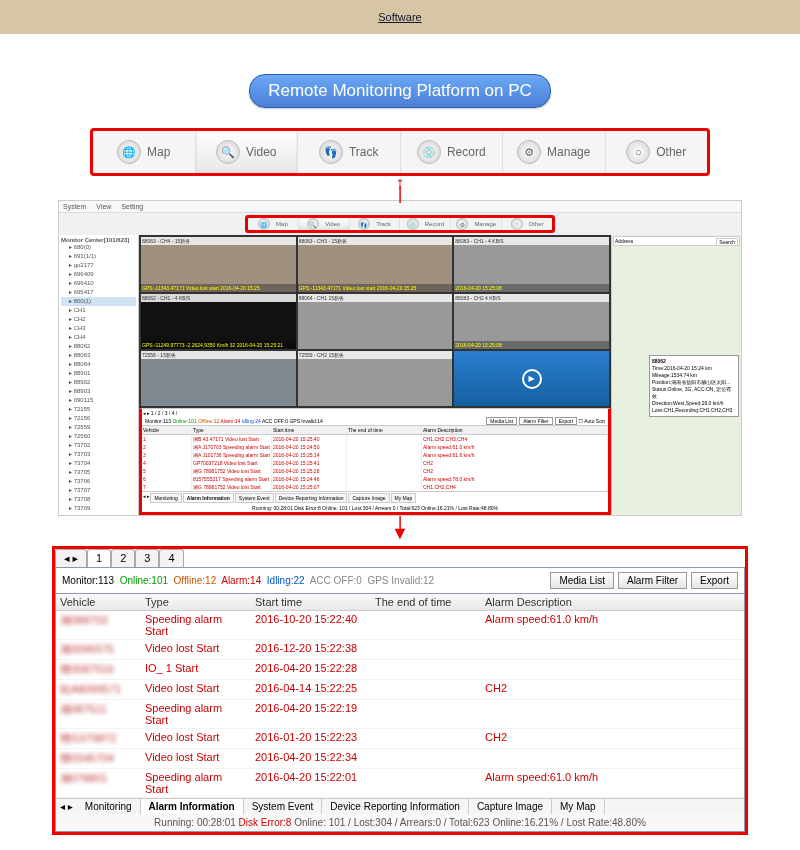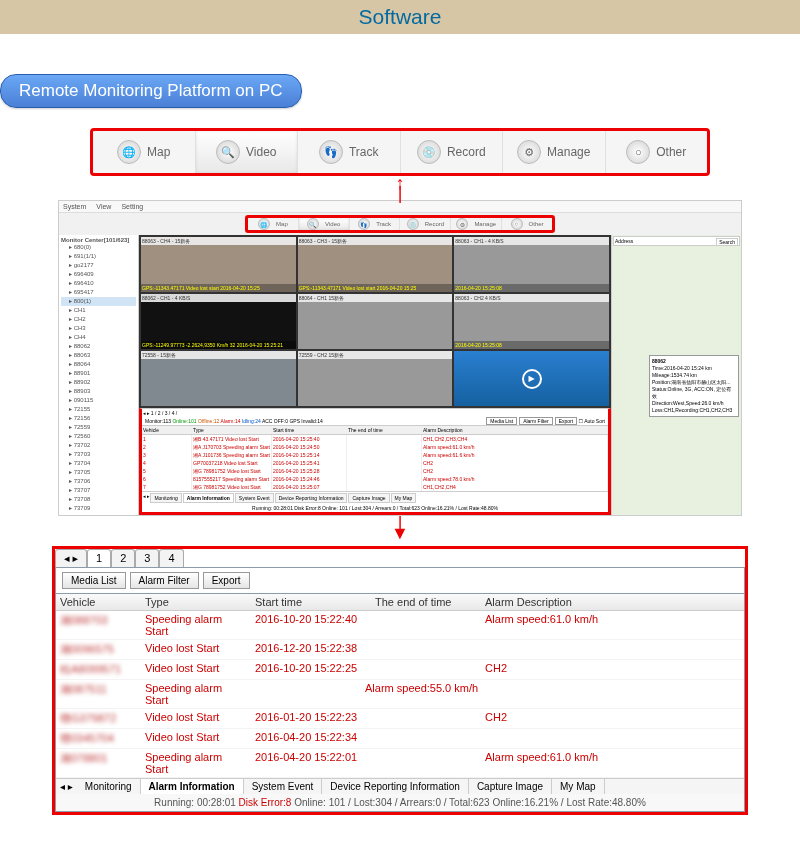--- a/index.html
+++ b/index.html
@@ -1,19 +1,19 @@
 <!DOCTYPE html>
 <html><head>
 <meta charset="utf-8">
 <style>
 * { box-sizing: border-box; margin: 0; padding: 0; }
 body { font-family: Arial, sans-serif; background: #fff; width: 800px; }
 .top-banner { background: #d6c6a5; height: 34px; display: flex; align-items: center; justify-content: center; }
-.top-banner span { color: #0369a1; font-size: 21px; }
-.title-pill { display: flex; justify-content: flex-start; margin: 40px 0 20px; }
+.top-banner span { color: #0f172a; text-decoration: underline; font-size: 11px; }
+.title-pill { display: flex; justify-content: center; margin: 40px 12px 20px; }
 .title-pill span { background: linear-gradient(#6ba8f5,#4a7fd6); color: #fff; padding: 6px 18px; border-radius: 16px; font-size: 17px; border: 1px solid #2a5fb0; box-shadow: 0 1px 2px rgba(0,0,0,.2); }
 .red-box { border: 3px solid #ec0000; }
 .nav-bar { display: flex; margin: 0 90px; background: #f5f5f5; border-radius: 4px; height: 48px; }
 .nav-item { flex: 1; display: flex; align-items: center; justify-content: center; gap: 6px; border-right: 1px solid #e0e0e0; font-size: 12px; color: #666; cursor: pointer; }
 .nav-item:last-child { border-right: none; }
 .nav-item.active { background: linear-gradient(#fff,#e8e8e8); box-shadow: inset 0 0 3px rgba(0,0,0,.1); }
 .nav-icon { width: 24px; height: 24px; border-radius: 50%; background: radial-gradient(#fff,#d0d0d0); border: 1px solid #bbb; display: flex; align-items: center; justify-content: center; font-size: 11px; }
 .arrow-down { text-align: center; color: #ec0000; font-size: 18px; line-height: 10px; margin: 2px 0; }
 .app-window { margin: 0 58px; border: 1px solid #ccc; background: #f1f1f1; font-size: 8px; }
 .menubar { display: flex; gap: 10px; padding: 2px 4px; background: #f8f8f8; border-bottom: 1px solid #ddd; font-size: 7px; color: #555; }
@@ -296,20 +296,29 @@
 
 <div class="lower-section red-box">
   <div class="lower-tabs" id="ltabs">
       <div class="ltab">◂ ▸</div>
       <div class="ltab first">1</div>
       <div class="ltab">2</div>
       <div class="ltab">3</div>
       <div class="ltab">4</div>
     </div>
   <div class="lower-stats">
+    <div>
+      <span>Monitor:113</span>&nbsp;
+      <span class="on">Online:101</span>&nbsp;
+      <span class="off">Offline:12</span>&nbsp;
+      <span class="al">Alarm:14</span>&nbsp;
+      <span class="id">Idling:22</span>&nbsp;
+      <span class="ac">ACC OFF:0</span>&nbsp;
+      <span class="ac">GPS Invalid:12</span>
+    </div>
     <div class="lower-btns" id="lbtns">
         <button>Media List</button>
         <button>Alarm Filter</button>
         <button>Export</button>
       </div>
   </div>
   <div class="lower-table">
     <div class="lhdr" id="lhdr">
         <div class="lcell lc1">Vehicle</div>
         <div class="lcell lc2">Type</div>
@@ -325,31 +334,38 @@
           <div class="lcell lc4"></div>
           <div class="lcell lc5">Alarm speed:61.0 km/h</div>
         </div>
         <div class="lrow">
           <div class="lcell lc1"><span class="blur">湘0096575</span></div>
           <div class="lcell lc2">Video lost Start</div>
           <div class="lcell lc3">2016-12-20 15:22:38</div>
           <div class="lcell lc4"></div>
         </div>
         <div class="lrow">
+          <div class="lcell lc1"><span class="blur">赣0087516</span></div>
+          <div class="lcell lc2">IO_ 1 Start</div>
+          <div class="lcell lc3">2016-04-20 15:22:28</div>
+          <div class="lcell lc4"></div>
+          <div class="lcell lc5"></div>
+        </div>
+        <div class="lrow">
           <div class="lcell lc1"><span class="blur">桂A8099571</span></div>
           <div class="lcell lc2">Video lost Start</div>
-          <div class="lcell lc3">2016-10-20 15:22:25</div>
+          <div class="lcell lc3">2016-04-14 15:22:25</div>
           <div class="lcell lc4"></div>
           <div class="lcell lc5">CH2</div>
         </div>
         <div class="lrow">
           <div class="lcell lc1"><span class="blur">湘087511</span></div>
           <div class="lcell lc2">Speeding alarm Start</div>
-          <div class="lcell lc4"></div>
-          <div class="lcell lc5">Alarm speed:55.0 km/h</div>
+          <div class="lcell lc3">2016-04-20 15:22:19</div>
+          <div class="lcell lc4"></div>
         </div>
         <div class="lrow">
           <div class="lcell lc1"><span class="blur">赣G379872</span></div>
           <div class="lcell lc2">Video lost Start</div>
           <div class="lcell lc3">2016-01-20 15:22:23</div>
           <div class="lcell lc4"></div>
           <div class="lcell lc5">CH2</div>
         </div>
         <div class="lrow">
           <div class="lcell lc1"><span class="blur">赣0345704</span></div>

